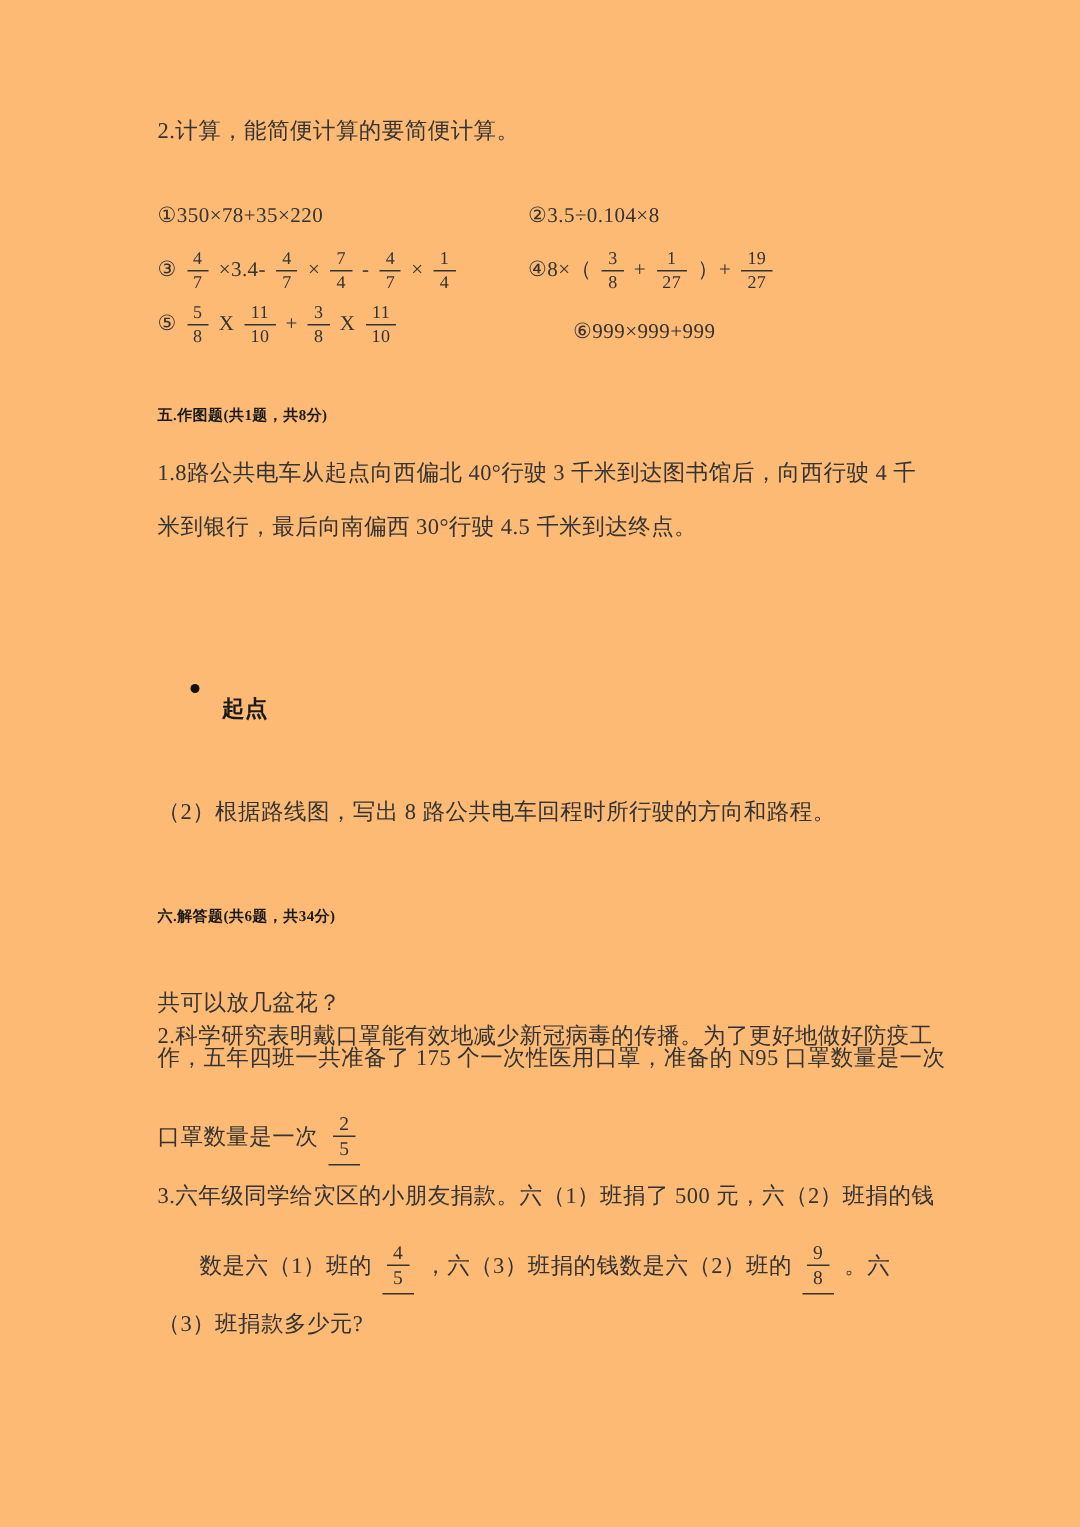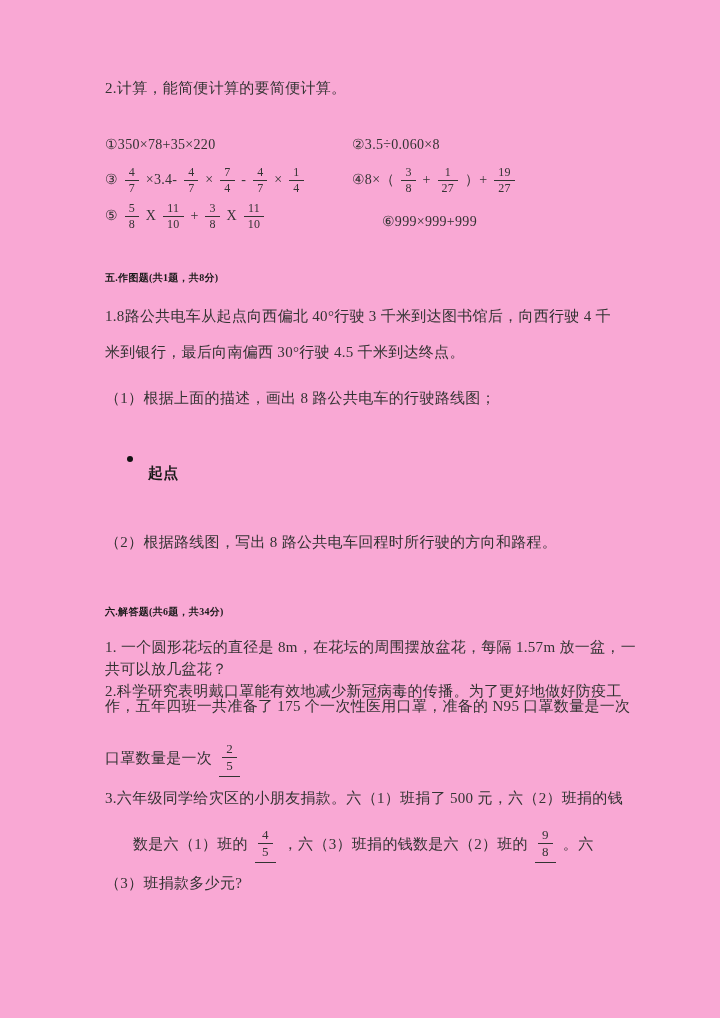--- a/index.html
+++ b/index.html
@@ -4,21 +4,21 @@
 <style>
   html,body { margin:0; padding:0; }
   body {
     width:720px; height:1018px;
     background:#ffffff;
     font-family:"Liberation Serif", serif;
     color:#333333;
     position:relative;
     overflow:hidden;
   }
-  .page { position:absolute; inset:0; background:#f9a8d4; }
+  .page { position:absolute; inset:0; background:#fdba74; }
   .abs-line {
     position:absolute;
     left:105px;
     font-size:15px;
     line-height:20px;
     color:#333333;
     white-space:nowrap;
     letter-spacing:0.3px;
   }
   .calc {
@@ -64,43 +64,41 @@
   }
 </style>
 </head>
 <body>
 
 <div class="page">
 
   <div class="abs-line" style="top:78px;">2.计算，能简便计算的要简便计算。</div>
 
   <div class="abs-line calc" style="top:135px; left:105px;">①350×78+35×220</div>
-  <div class="abs-line calc" style="top:135px; left:352px;">②3.5÷0.060×8</div>
+  <div class="abs-line calc" style="top:135px; left:352px;">②3.5÷0.104×8</div>
 
   <div class="abs-line calc" style="top:166px; left:105px;"><span>③ </span><span class="frac"><span class="num">4</span><span class="den">7</span></span><span> ×3.4- </span><span class="frac"><span class="num">4</span><span class="den">7</span></span><span> × </span><span class="frac"><span class="num">7</span><span class="den">4</span></span><span> - </span><span class="frac"><span class="num">4</span><span class="den">7</span></span><span> × </span><span class="frac"><span class="num">1</span><span class="den">4</span></span></div>
   <div class="abs-line calc" style="top:166px; left:352px;"><span>④8×（ </span><span class="frac"><span class="num">3</span><span class="den">8</span></span><span> + </span><span class="frac"><span class="num">1</span><span class="den">27</span></span><span> ）+ </span><span class="frac"><span class="num">19</span><span class="den">27</span></span></div>
 
   <div class="abs-line calc" style="top:202px; left:105px;"><span>⑤ </span><span class="frac"><span class="num">5</span><span class="den">8</span></span><span> X </span><span class="frac"><span class="num">11</span><span class="den">10</span></span><span> + </span><span class="frac"><span class="num">3</span><span class="den">8</span></span><span> X </span><span class="frac"><span class="num">11</span><span class="den">10</span></span></div>
   <div class="abs-line calc" style="top:212px; left:358px;margin-left:24px;">⑥999×999+999</div>
 
   <div class="abs-line heading" style="top:268px;">五.作图题(共1题，共8分)</div>
 
   <div class="abs-line" style="top:306px;">1.8路公共电车从起点向西偏北 40°行驶 3 千米到达图书馆后，向西行驶 4 千</div>
   <div class="abs-line" style="top:342px;">米到银行，最后向南偏西 30°行驶 4.5 千米到达终点。</div>
 
-  <div class="abs-line" style="top:388px;">（1）根据上面的描述，画出 8 路公共电车的行驶路线图；</div>
 
   <div class="dot" style="top:456px; left:127px;"></div>
   <div class="abs-line bold-label" style="top:463px; left:148px;">起点</div>
 
   <div class="abs-line" style="top:532px;">（2）根据路线图，写出 8 路公共电车回程时所行驶的方向和路程。</div>
 
   <div class="abs-line heading" style="top:602px;">六.解答题(共6题，共34分)</div>
 
-  <div class="abs-line" style="top:637px;">1. 一个圆形花坛的直径是 8m，在花坛的周围摆放盆花，每隔 1.57m 放一盆，一</div>
   <div class="abs-line" style="top:659px;">共可以放几盆花？</div>
 
   <div class="abs-line" style="top:681px;">2.科学研究表明戴口罩能有效地减少新冠病毒的传播。为了更好地做好防疫工</div>
   <div class="abs-line" style="top:696px;">作，五年四班一共准备了 175 个一次性医用口罩，准备的 N95 口罩数量是一次</div>
   <div class="abs-line" style="top:742px;"><span>口罩数量是一次 </span><span class="frac u"><span class="num">2</span><span class="den">5</span></span></div>
 
   <div class="abs-line" style="top:788px;font-family:Liberation Serif, serif;">3.六年级同学给灾区的小朋友捐款。六（1）班捐了 500 元，六（2）班捐的钱</div>
   <div class="abs-line" style="top:828px;margin-left:28px;"><span>数是六（1）班的 </span><span class="frac u"><span class="num">4</span><span class="den">5</span></span><span> ，六（3）班捐的钱数是六（2）班的 </span><span class="frac u"><span class="num">9</span><span class="den">8</span></span><span> 。六</span></div>
   <div class="abs-line" style="top:873px;">（3）班捐款多少元?</div>
 

